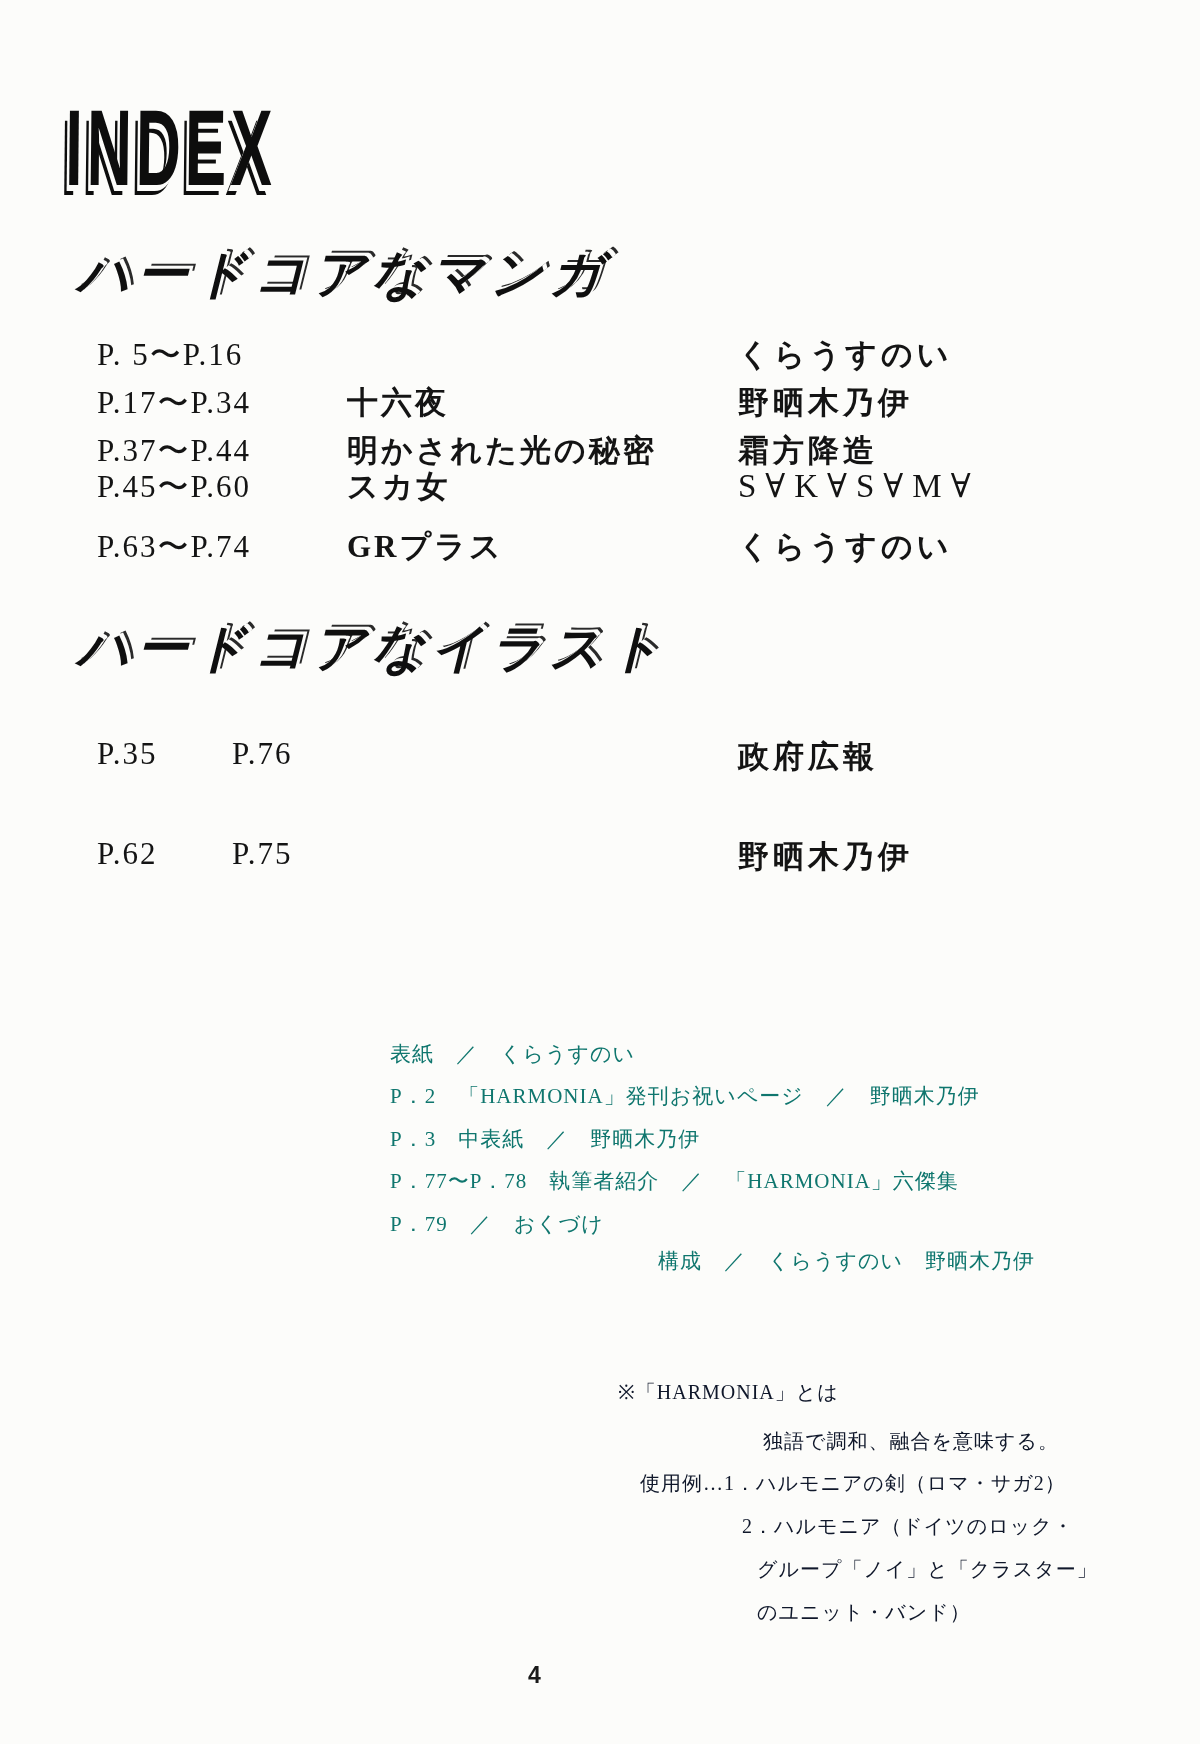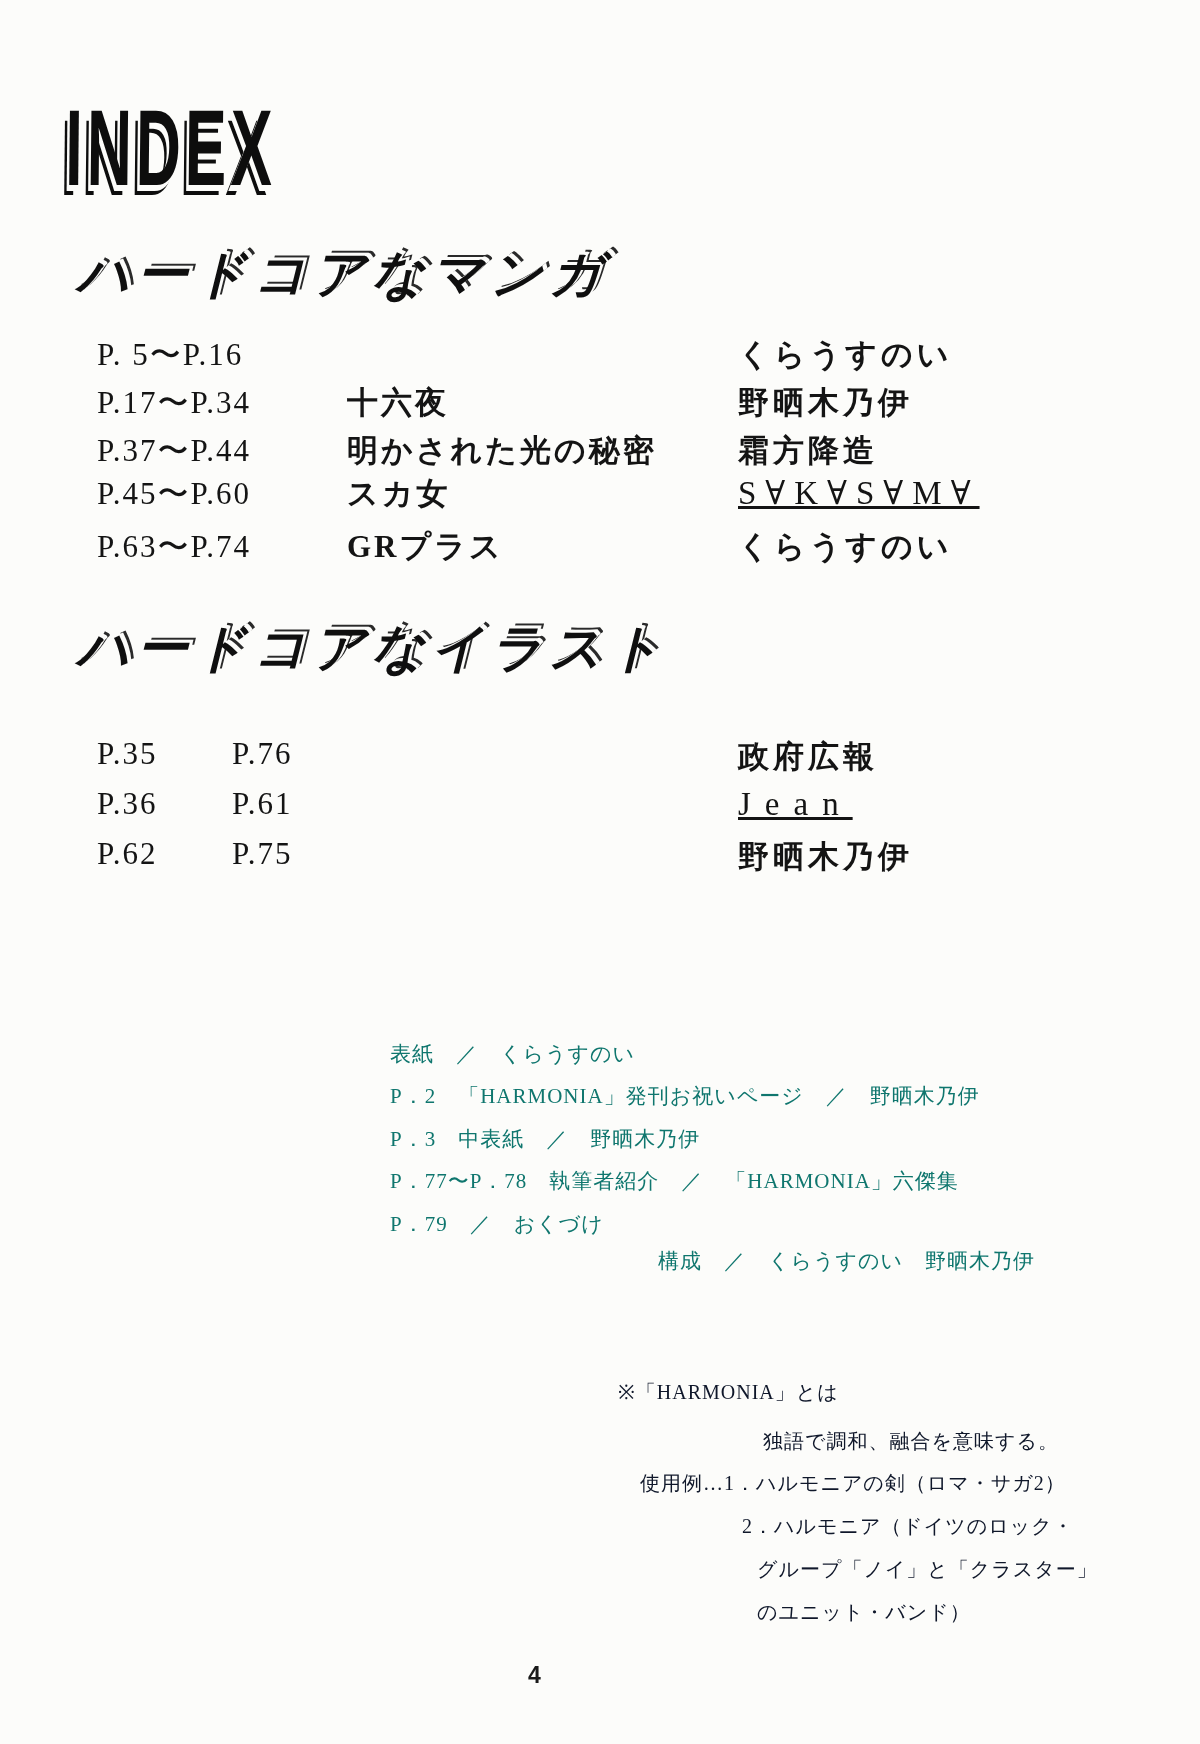--- a/index.html
+++ b/index.html
@@ -73,21 +73,21 @@
     font-weight: 700;
     letter-spacing: 3px;
   }
   .toc .author {
     left: 605px;
     font-size: 31px;
     font-weight: 700;
     letter-spacing: 4px;
     margin-left: 36px;
   }
-  .toc .author.latin { font-weight: 400; font-size: 33px; letter-spacing: 9px; text-decoration: underline; }
+  .toc .author.latin { font-weight: 400; font-size: 33px; letter-spacing: 9px; }
   .illust-toc .author.latin-spaced { letter-spacing: 14px; }
 
   
   .credit-line {
     position: absolute;
     font-size: 21px;
     letter-spacing: 1px;
     white-space: nowrap;
     color: #0f766e;
   }
@@ -141,44 +141,39 @@
     <div class="toc-row" style="top:48px">
       <span class="pages">P.17〜P.34</span>
       <span class="title">十六夜</span>
       <span class="author">野晒木乃伊</span>
     </div>
     <div class="toc-row" style="top:96px">
       <span class="pages">P.37〜P.44</span>
       <span class="title">明かされた光の秘密</span>
       <span class="author">霜方降造</span>
     </div>
-    <div class="toc-row" style="top:139px">
+    <div class="toc-row" style="top:132px">
       <span class="pages">P.45〜P.60</span>
       <span class="title">スカ女</span>
       <span class="author latin">S∀K∀S∀M∀</span>
     </div>
     <div class="toc-row" style="top:192px">
       <span class="pages">P.63〜P.74</span>
       <span class="title">GRプラス</span>
       <span class="author">くらうすのい</span>
     </div>
   </div>
 
   <h2 class="section-heading illust-heading">ハードコアなイラスト</h2>
 
   <div class="toc illust-toc">
     <div class="toc-row" style="top:0px">
       <span class="pages">P.35</span>
       <span class="p2">P.76</span>
       <span class="author">政府広報</span>
-    </div>
-    <div class="toc-row" style="top:50px">
-      <span class="pages">P.36</span>
-      <span class="p2">P.61</span>
-      <span class="author latin latin-spaced">Jean</span>
     </div>
     <div class="toc-row" style="top:100px">
       <span class="pages">P.62</span>
       <span class="p2">P.75</span>
       <span class="author">野晒木乃伊</span>
     </div>
   </div>
 
   <div>
     <div class="credit-line c1">表紙　／　くらうすのい</div>

